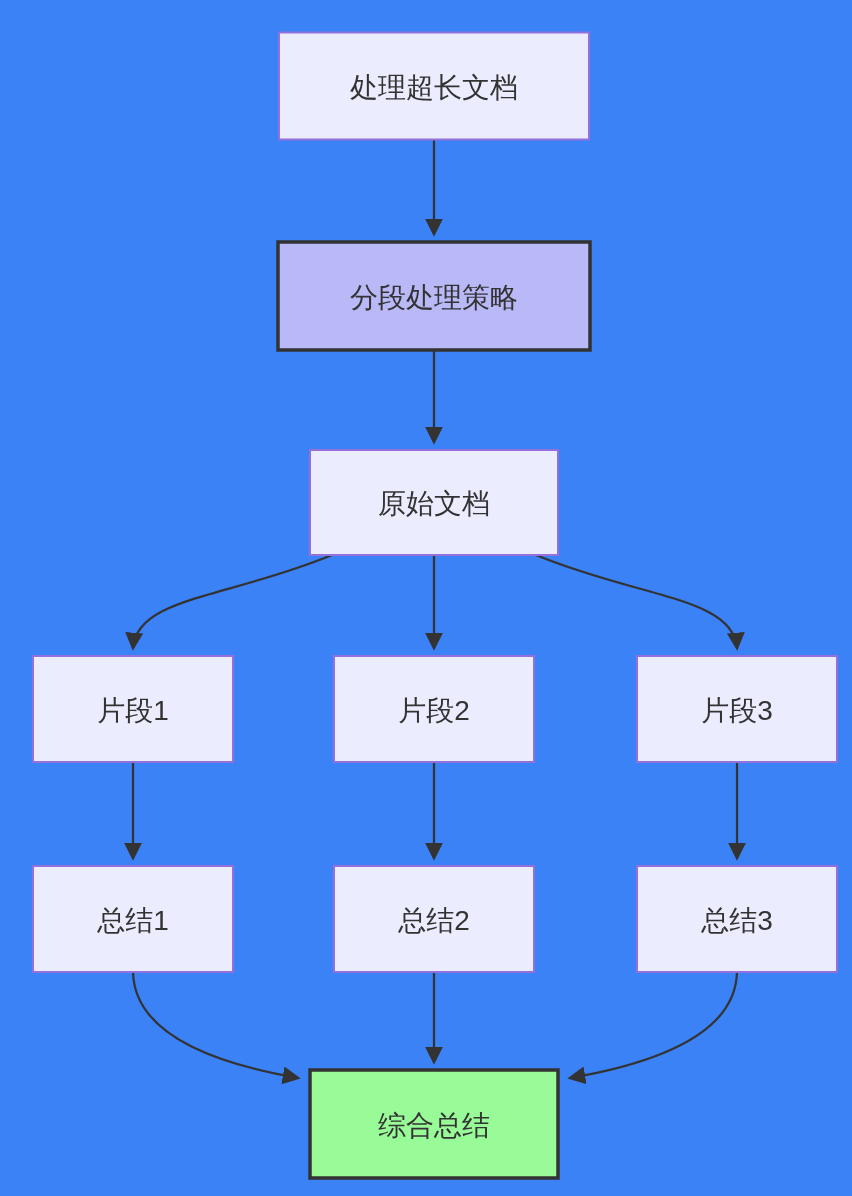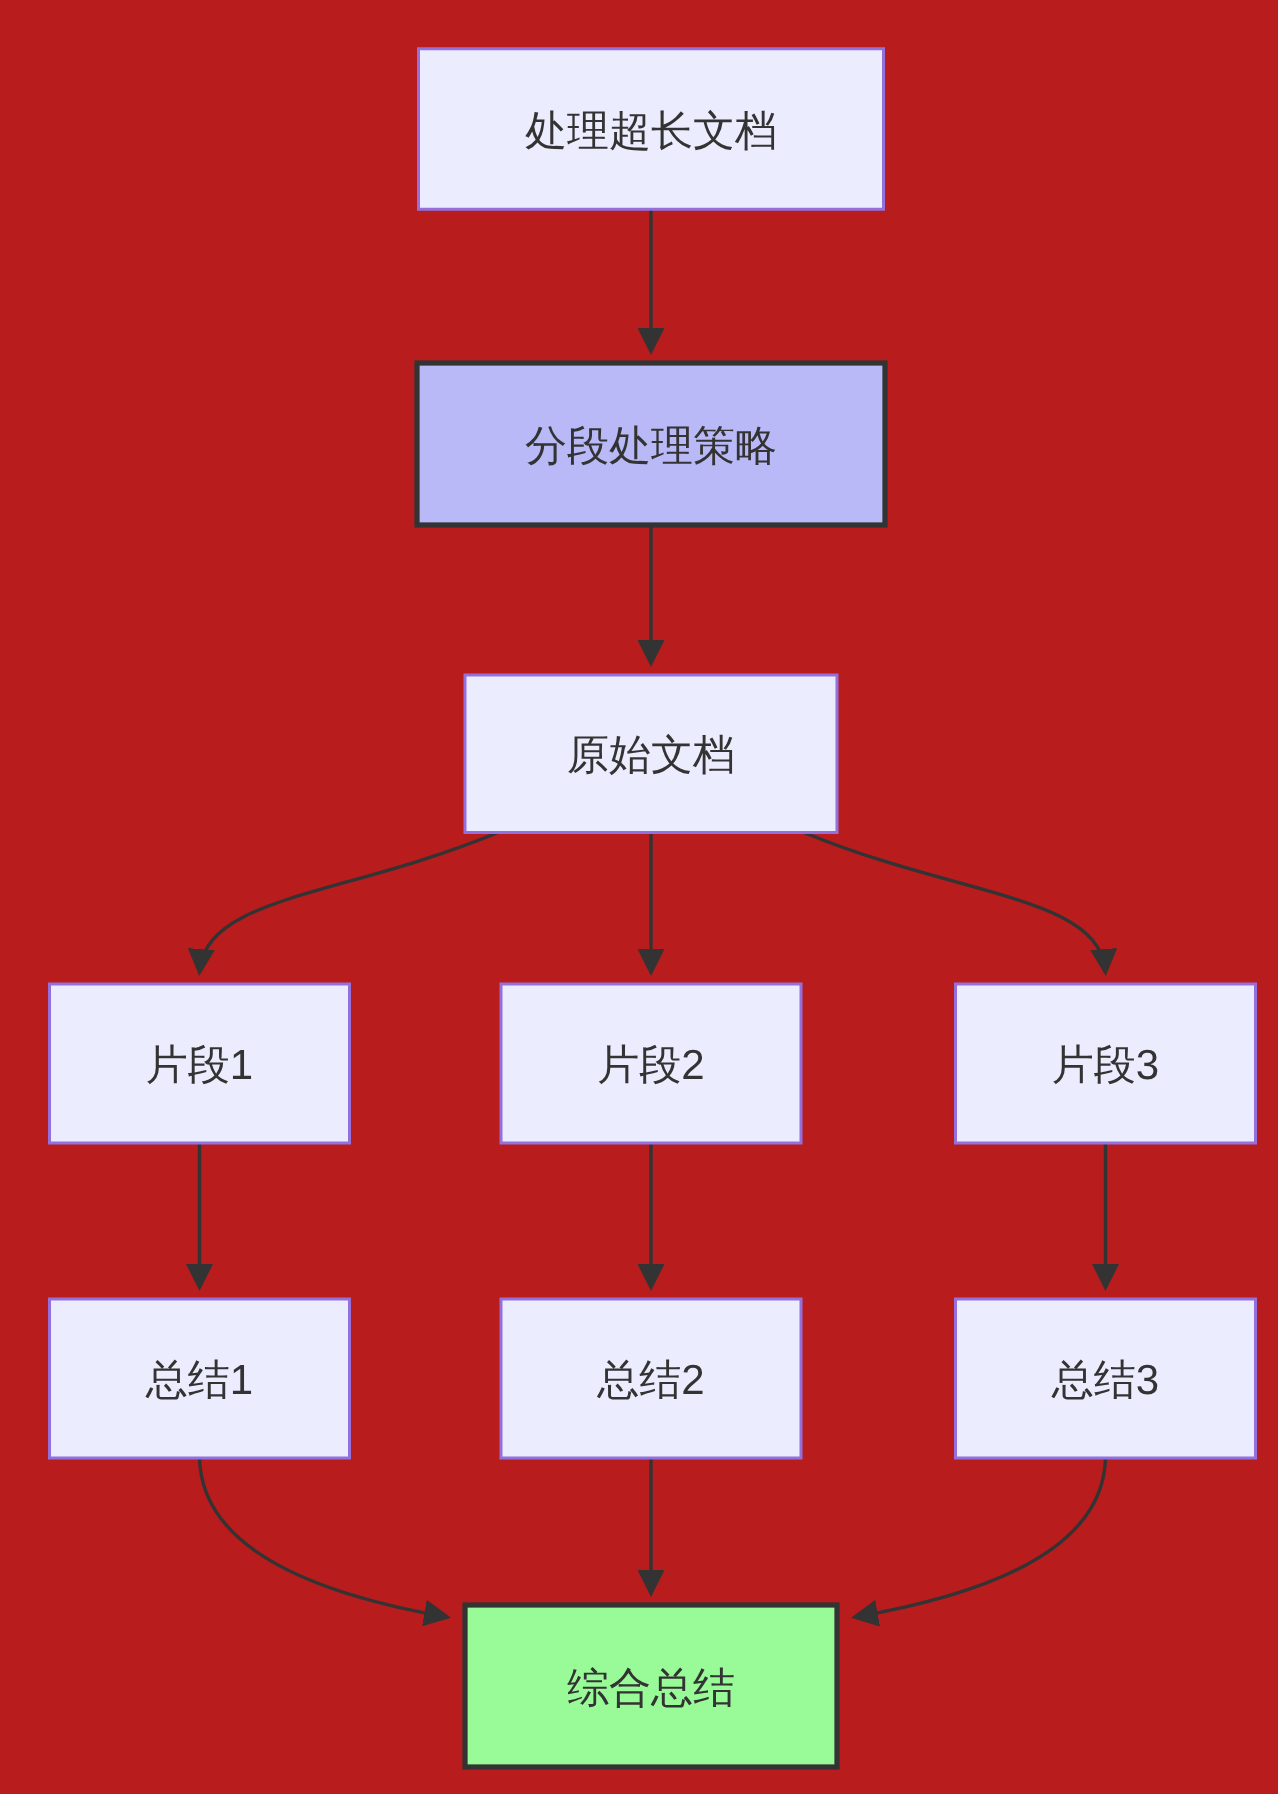--- a/index.html
+++ b/index.html
@@ -3,21 +3,21 @@
 <meta charset="utf-8">
 <style>
   html, body {
     margin: 0;
     padding: 0;
     background: #FFFFFF;
   }
   .canvas {
     width: 852px;
     height: 1196px;
-    background: #b91c1c;
+    background: #3b82f6;
     position: relative;
     overflow: hidden;
   }
   svg { display: block; }
   .edge {
     fill: none;
     stroke: #333333;
     stroke-width: 2.25;
     marker-end: url(#arrowhead);
   }

